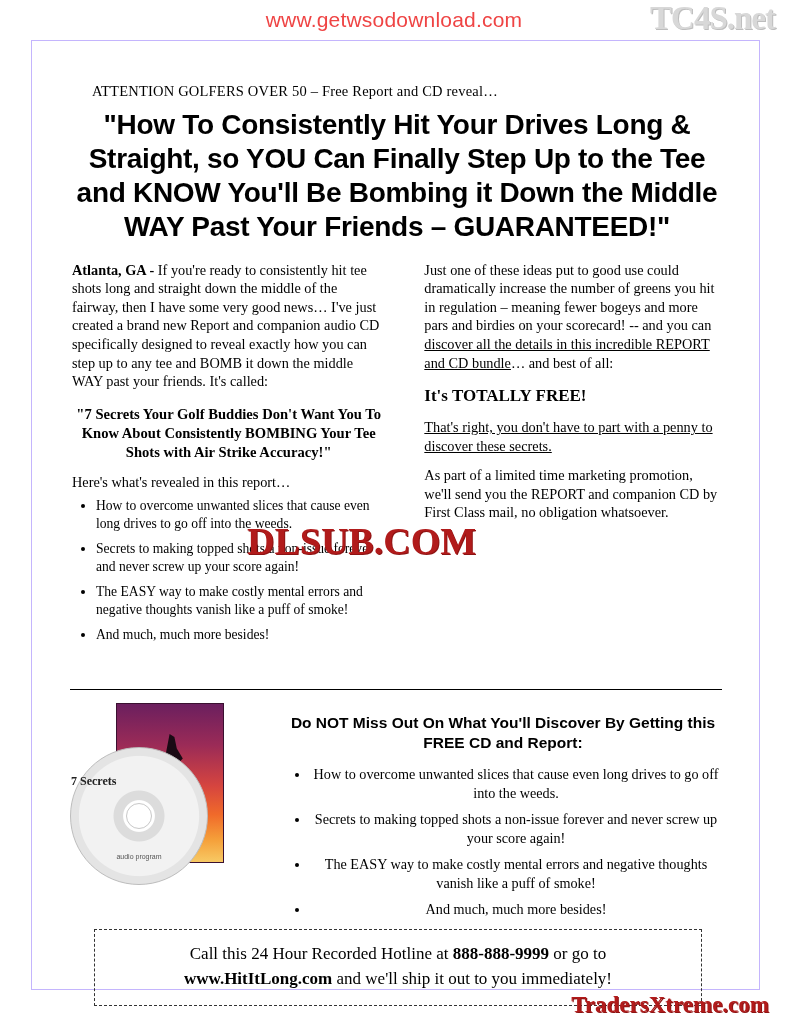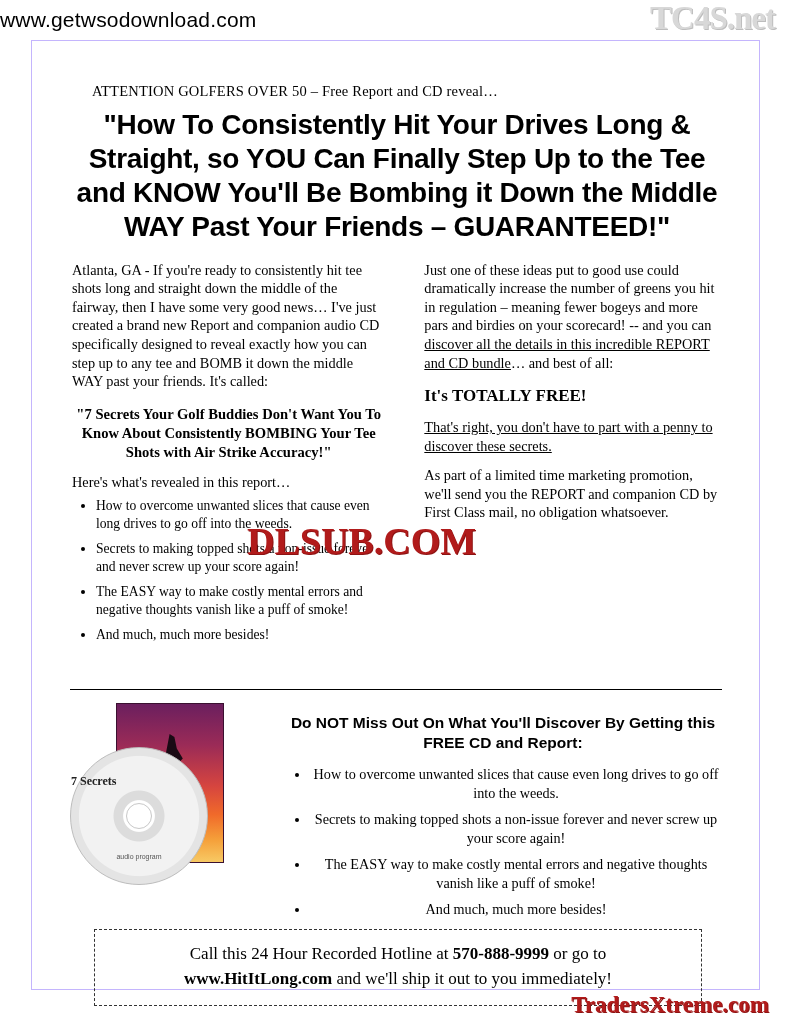--- a/index.html
+++ b/index.html
@@ -14,23 +14,24 @@
     font-family: "Liberation Serif", serif;
     overflow: hidden;
   }
 
   
   .top-url {
     position: absolute;
     top: 8px;
     left: 0;
     width: 788px;
+    text-align: center;
     font-family: "Liberation Sans", sans-serif;
     font-size: 21px;
-    color: #000000;
+    color: #ef4444;
     letter-spacing: 0.2px;
   }
   .tc4s {
     position: absolute;
     top: 0;
     right: 16px;
     font-family: "Liberation Serif", serif;
     font-size: 33px;
     font-weight: bold;
     color: #d8d8d8;
@@ -83,21 +84,21 @@
   }
   .col-left { width: 320px; }
   .col-right { width: 304px; margin-left: 13px; }
 
   .body-text {
     font-family: "Liberation Serif", serif;
     font-size: 14.3px;
     line-height: 1.30;
     color: #000;
   }
-  .body-text b { font-weight: normal; }
+  .body-text b { font-weight: bold; }
 
   .subhead {
     font-family: "Liberation Serif", serif;
     font-weight: bold;
     font-size: 14.6px;
     line-height: 1.32;
     text-align: center;
     margin: 14px 0 12px 0;
   }
 
@@ -353,19 +354,19 @@
       <ul class="bullets-bottom">
         <li>How to overcome unwanted slices that cause even long drives to go off into the weeds.</li>
         <li>Secrets to making topped shots a non-issue forever and never screw up your score again!</li>
         <li>The EASY way to make costly mental errors and negative thoughts vanish like a puff of smoke!</li>
         <li>And much, much more besides!</li>
       </ul>
     </div>
   </div>
 
   <div class="callbox">
-    <span>Call this 24 Hour Recorded Hotline at </span><b>570-888-9999</b><span> or go to</span><br>
+    <span>Call this 24 Hour Recorded Hotline at </span><b>888-888-9999</b><span> or go to</span><br>
     <b>www.HitItLong.com</b><span> and we'll ship it out to you immediately!</span>
   </div>
 
 </div>
 
 <div class="traders">TradersXtreme.com</div>
 
 </body></html>

